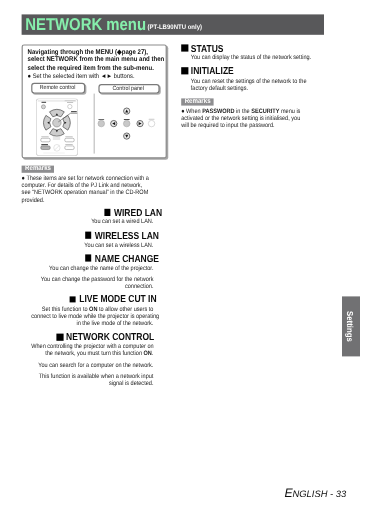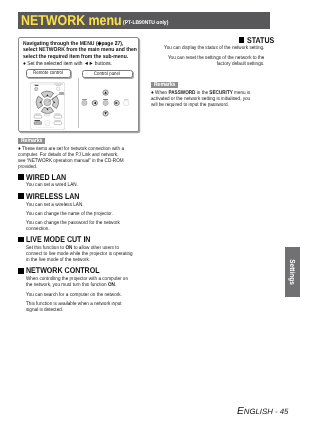--- a/index.html
+++ b/index.html
@@ -4,21 +4,21 @@
 <style>
   html,body{margin:0;padding:0;}
   body{width:300px;height:424px;background:#ffffff;
        font-family:"Liberation Sans",sans-serif;overflow:hidden;position:relative;
        -webkit-font-smoothing:antialiased;text-rendering:geometricPrecision;}
   *{-webkit-font-smoothing:antialiased;}
   .page{position:absolute;left:0;top:0;width:300px;height:424px;}
 
   
   .title-bar{position:absolute;left:18px;top:11.5px;width:252px;height:17.5px;background:#58585a;}
-  .title-main{position:absolute;left:3.1px;top:0.4px;font-size:14.2px;font-weight:bold;color:#fde047;line-height:18.6px;white-space:nowrap;}
+  .title-main{position:absolute;left:3.1px;top:0.4px;font-size:14.2px;font-weight:bold;color:#86efac;line-height:18.6px;white-space:nowrap;}
   .title-main>span{display:inline-block;transform:scaleX(0.875);transform-origin:left center;}
   .title-sub{position:absolute;left:105.2px;top:8.4px;font-size:5.5px;font-weight:bold;color:#ffffff;line-height:7px;white-space:nowrap;}
   .title-sub>span{display:inline-block;transform:scaleX(0.91);transform-origin:left center;}
 
   
   .colL{position:absolute;left:0px;top:0px;width:300px;height:0;}
   .colR{position:absolute;left:151px;top:35.5px;width:131px;}
 
   
   .navbox{position:absolute;left:18px;top:37px;width:119px;height:93px;border:1px solid #8c8c8c;border-radius:2px;background:#fff;box-shadow:1.2px 1.2px 0 rgba(0,0,0,0.35);}
@@ -54,22 +54,22 @@
   .remarks-tag{background:#8e8e90;color:#ffffff;font-size:6.0px;font-weight:bold;
                width:26.5px;height:6.3px;line-height:6.3px;text-align:center;overflow:hidden;position:relative;}
   .remarks-tag>span{display:inline-block;transform:scaleX(0.85) translateY(-0.25px);}
   .remarks-body{font-size:5.3px;line-height:6.0px;color:#1a1a1a;margin-left:0px;}
   .remarks-body>span{display:block;transform:scaleX(0.875);transform-origin:left center;white-space:nowrap;}
   .remarks-body b{font-weight:bold;}
 
   .left-remarks{position:absolute;left:18px;top:138.2px;width:124px;}
   .left-remarks .remarks-tag{margin-bottom:1.5px;}
   .right-remarks .remarks-tag{margin-bottom:1.5px;}
-  .left-sections{position:absolute;left:18px;top:172.5px;width:124px;}
-  .right-sections{position:absolute;left:0;top:0;width:128px;text-align:right;}
+  .left-sections{position:absolute;left:18px;top:172.5px;width:124px;text-align:right;}
+  .right-sections{position:absolute;left:0;top:0;width:128px;}
   .right-remarks{position:absolute;left:0;top:46.6px;width:128px;}
 
   
   .sidetab{position:absolute;left:284.8px;top:247px;width:15.2px;height:49.5px;background:#717173;}
   .sidetab span{position:absolute;left:50%;top:50%;transform:translate(-50%,-50%) rotate(90deg) scaleX(0.9);
                 white-space:nowrap;color:#fff;font-size:7.2px;font-weight:bold;}
 
   
   .footer{position:absolute;left:237px;top:400.5px;font-style:italic;color:#111;white-space:nowrap;}
   .footer .lead{font-size:10.2px;}
@@ -198,20 +198,21 @@
   <div class="left-sections">
       <div class="sec">
         <div class="sechead"><span class="sqbul"></span><span class="txt">WIRED LAN</span></div>
         <div class="secbody"><span>You can set a wired LAN.</span></div>
       </div>
       <div class="sec">
         <div class="sechead"><span class="sqbul"></span><span class="txt">WIRELESS LAN</span></div>
         <div class="secbody"><span>You can set a wireless LAN.</span></div>
       </div>
       <div class="sec">
+        <div class="sechead"><span class="sqbul"></span><span class="txt">NAME CHANGE</span></div>
         <div class="secbody"><span>You can change the name of the projector.</span></div>
       </div>
       <div class="sec">
         <div class="secbody"><span>You can change the password for the network</span><span>connection.</span></div>
       </div>
       <div class="sec">
         <div class="sechead"><span class="sqbul"></span><span class="txt">LIVE MODE CUT IN</span></div>
         <div class="secbody"><span>Set this function to <b>ON</b> to allow other users to</span><span>connect to live mode while the projector is operating</span><span>in the live mode of the network.</span></div>
       </div>
       <div class="sec">
@@ -226,33 +227,34 @@
       </div>
     </div>
 
   <div class="colR">
     <div class="right-sections">
         <div class="sec">
           <div class="sechead"><span class="sqbul"></span><span class="txt">STATUS</span></div>
           <div class="secbody"><span>You can display the status of the network setting.</span></div>
         </div>
         <div class="sec">
+          <div class="sechead"><span class="sqbul"></span><span class="txt">INITIALIZE</span></div>
           <div class="secbody"><span>You can reset the settings of the network to the</span><span>factory default settings.</span></div>
         </div>
       </div>
     <div class="right-remarks">
       <div class="remarks-tag"><span>Remarks</span></div>
       <div class="remarks-body">
           <span>● When <b>PASSWORD</b> in the <b>SECURITY</b> menu is</span>
           <span>activated or the network setting is initialised, you</span>
           <span>will be required to input the password.</span>
         </div>
     </div>
   </div>
 
   <div class="sidetab">
     <span>Settings</span>
   </div>
 
   <div class="footer">
-    <span class="lead">E</span><span class="rest">NGLISH - 45</span>
+    <span class="lead">E</span><span class="rest">NGLISH - 33</span>
   </div>
 </div>
 
 </body></html>

